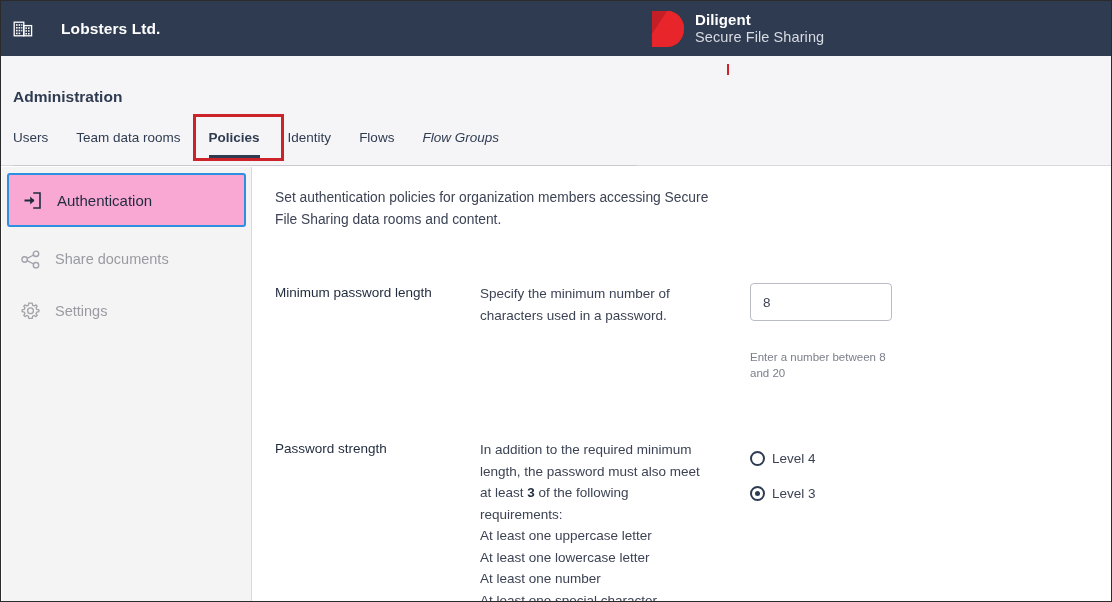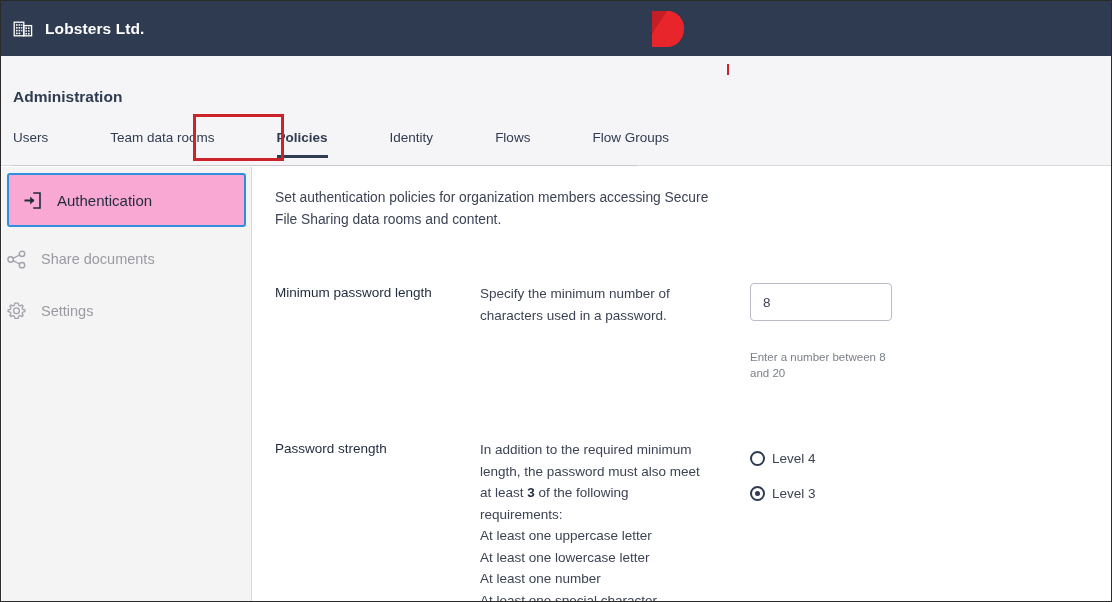--- a/index.html
+++ b/index.html
@@ -28,21 +28,21 @@
     height: 55px;
     background: #2f3b50;
     display: flex;
     align-items: center;
   }
 
   .org-block {
     display: flex;
     align-items: center;
     padding-left: 12px;
-    gap: 12px;
+    gap: 28px;
   }
 
   .building-icon { width: 20px; height: 20px; display: block; }
 
   .org-name {
     color: #ffffff;
     font-size: 15.5px;
     font-weight: bold;
     letter-spacing: 0.1px;
     white-space: nowrap;
@@ -94,33 +94,32 @@
 
   .tabs {
     position: absolute;
     left: 12px;
     top: 70px;
     width: 624px;
     height: 40px;
     display: flex;
     align-items: flex-start;
     border-bottom: 1px solid #c9c9cf;
-    gap: 34px;
   }
 
   .tab {
     font-size: 13.5px;
     color: #2f3b50;
     padding: 4px 0 10px 0;
     margin-right: 28px;
     white-space: nowrap;
     cursor: pointer;
     border-bottom: 3px solid transparent;
   }
-  .tab:last-child { margin-right: 0; }
+  .tab:last-child { margin-right: 0; font-style: italic; }
   .tab.active {
     font-weight: bold;
     border-bottom: 3px solid #2f3b50;
   }
 
   
   .annot-box {
     position: absolute;
     left: 192px;
     top: 113px;
@@ -151,21 +150,21 @@
     background: #f4f4f5;
     border-right: 1px solid #d9d9dd;
   }
 
   .nav-item {
     position: relative;
     display: flex;
     align-items: center;
     gap: 14px;
     height: 52px;
-    padding-left: 4px;
+    padding-left: 18px;
     cursor: pointer;
   }
 
   .nav-item.active {
     background: #f9a8d4;
     border: 2px solid #2e8fe0;
     border-radius: 3px;
     margin: 6px 5px 0 5px;
     padding-left: 13px;
     height: 54px;
@@ -323,20 +322,24 @@
     </div>
 
     <div class="brand-block">
       <span class="brand-mark">
         <svg viewBox="0 0 34 38" width="34" height="38" aria-hidden="true">
           <path d="M1 1 H16 C26 1 33 9 33 19 C33 29 26 37 16 37 H1 Z" fill="#e8252a"></path>
           <path d="M1 1 H16 L1 24 Z" fill="#c41f26"></path>
           <path d="M16 1 C26 1 33 9 33 19 L16 37 Z" fill="#e8252a"></path>
         </svg>
       </span>
+      <span class="brand-text">
+        <span class="brand-line1">Diligent</span>
+        <span class="brand-line2">Secure File Sharing</span>
+      </span>
     </div>
   </div>
 
   <div class="subheader">
     <div class="page-title">Administration</div>
 
     <div class="tabs">
       <div class="tab">Users</div>
       <div class="tab">Team data rooms</div>
       <div class="tab active">Policies</div>

